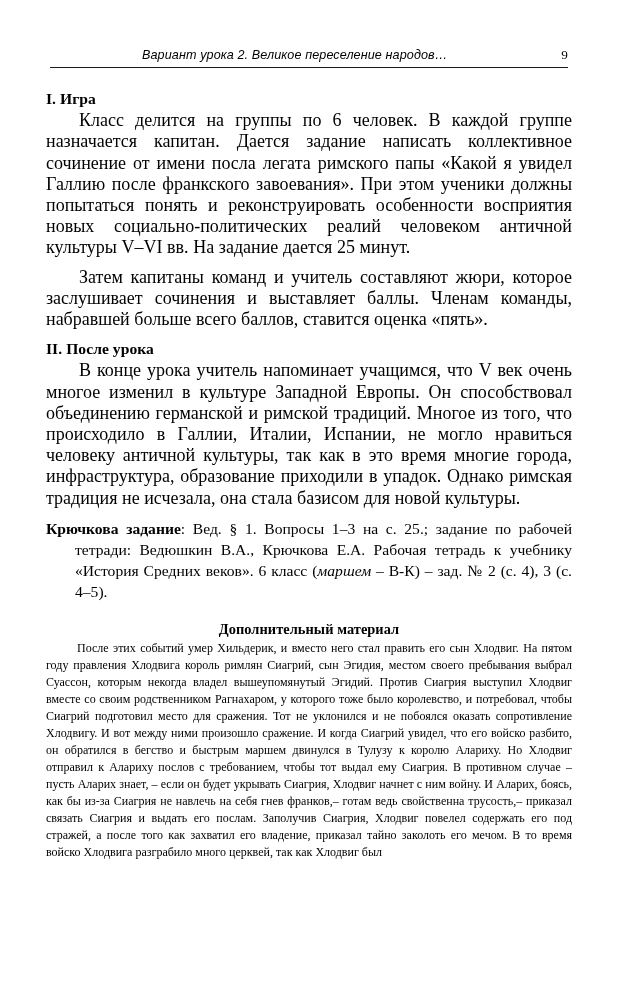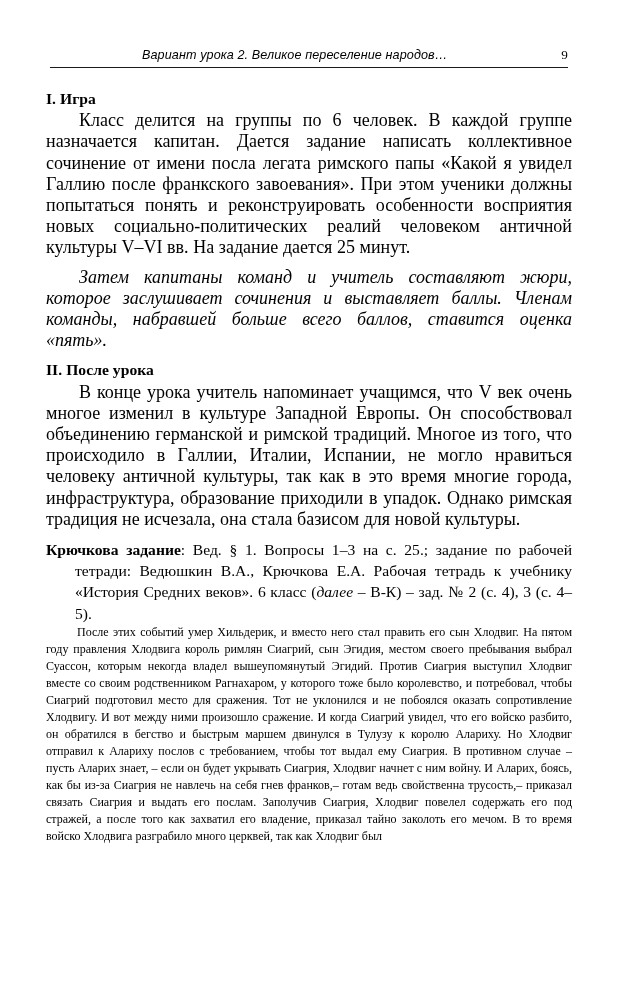--- a/index.html
+++ b/index.html
@@ -82,21 +82,20 @@
     margin: 0;
     font-size: 18px;
     line-height: 21.2px;
     text-align: justify;
     text-indent: 33px;
     hyphens: manual;
     word-spacing: 0.1px;
   }
   p.body + p.body {
     margin-top: 8px;
-    font-style: italic;
   }
 
   
   p.hanging {
     margin: 9px 0 0 0;
     font-size: 15.6px;
     line-height: 21.2px;
     text-align: justify;
     padding-left: 29px;
     text-indent: -29px;
@@ -136,18 +135,19 @@
 
   <div class="column">
 
     <h2 class="section-head">I. Игра</h2>
     <p class="body">Класс делится на группы по 6 человек. В каждой группе назначается капитан. Дается задание написать коллективное сочинение от имени посла легата римского папы «Какой я увидел Галлию после франкского завоевания». При этом ученики должны попытаться понять и реконструировать особенности восприятия новых социально-политических реалий человеком античной культуры V–VI вв. На задание дается 25 минут.</p>
     <p class="body">Затем капитаны команд и учитель составляют жюри, которое заслушивает сочинения и выставляет баллы. Членам команды, набравшей больше всего баллов, ставится оценка «пять».</p>
 
     <h2 class="section-head tight-top">II. После урока</h2>
     <p class="body">В конце урока учитель напоминает учащимся, что V век очень многое изменил в культуре Западной Европы. Он способствовал объединению германской и римской традиций. Многое из того, что происходило в Галлии, Италии, Испании, не могло нравиться человеку античной культуры, так как в это время многие города, инфраструктура, образование приходили в упадок. Однако римская традиция не исчезала, она стала базисом для новой культуры.</p>
 
-    <p class="hanging"><b>Крючкова задание</b><span>: Вед. § 1. Вопросы 1–3 на с. 25.; задание по рабочей тетради: Ведюшкин В.А., Крючкова Е.А. Рабочая тетрадь к учебнику «История Средних веков». 6 класс (</span><i>далее</i><span> – В-К) – зад. № 2 (с. 4), 3 (с. 4–5).</span></p>
+    <p class="hanging"><b>Крючкова задание</b><span>: Вед. § 1. Вопросы 1–3 на с. 25.; задание по рабочей тетради: Ведюшкин В.А., Крючкова Е.А. Рабочая тетрадь к учебнику «История Средних веков». 6 класс (</span><i>маршем</i><span> – В-К) – зад. № 2 (с. 4), 3 (с. 4–5).</span></p>
 
+    <h3 class="centered-head">Дополнительный материал</h3>
     <p class="small">После этих событий умер Хильдерик, и вместо него стал править его сын Хлодвиг. На пятом году правления Хлодвига король римлян Сиагрий, сын Эгидия, местом своего пребывания выбрал Суассон, которым некогда владел вышеупомянутый Эгидий. Против Сиагрия выступил Хлодвиг вместе со своим родственником Рагнахаром, у которого тоже было королевство, и потребовал, чтобы Сиагрий подготовил место для сражения. Тот не уклонился и не побоялся оказать сопротивление Хлодвигу. И вот между ними произошло сражение. И когда Сиагрий увидел, что его войско разбито, он обратился в бегство и быстрым маршем двинулся в Тулузу к королю Алариху. Но Хлодвиг отправил к Алариху послов с требованием, чтобы тот выдал ему Сиагрия. В противном случае – пусть Аларих знает, – если он будет укрывать Сиагрия, Хлодвиг начнет с ним войну. И Аларих, боясь, как бы из-за Сиагрия не навлечь на себя гнев франков,– готам ведь свойственна трусость,– приказал связать Сиагрия и выдать его послам. Заполучив Сиагрия, Хлодвиг повелел содержать его под стражей, а после того как захватил его владение, приказал тайно заколоть его мечом. В то время войско Хлодвига разграбило много церквей, так как Хлодвиг был</p>
 
   </div>
 </div>
 
 </body></html>

